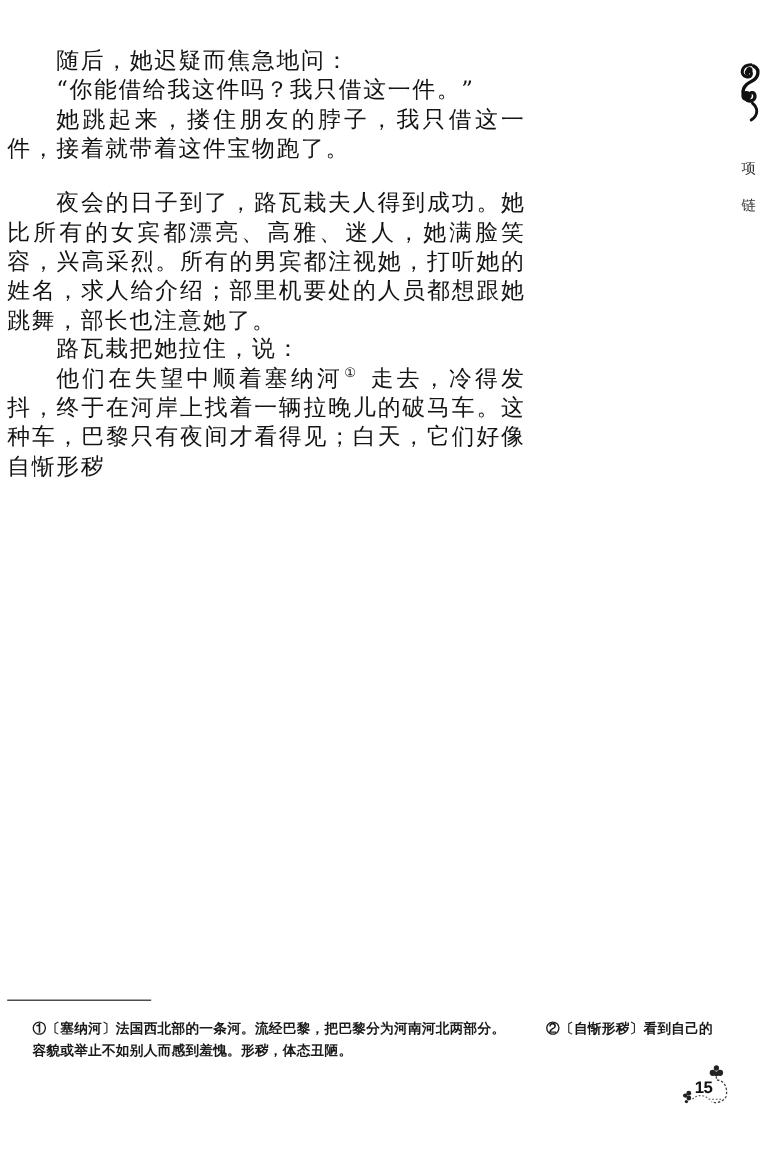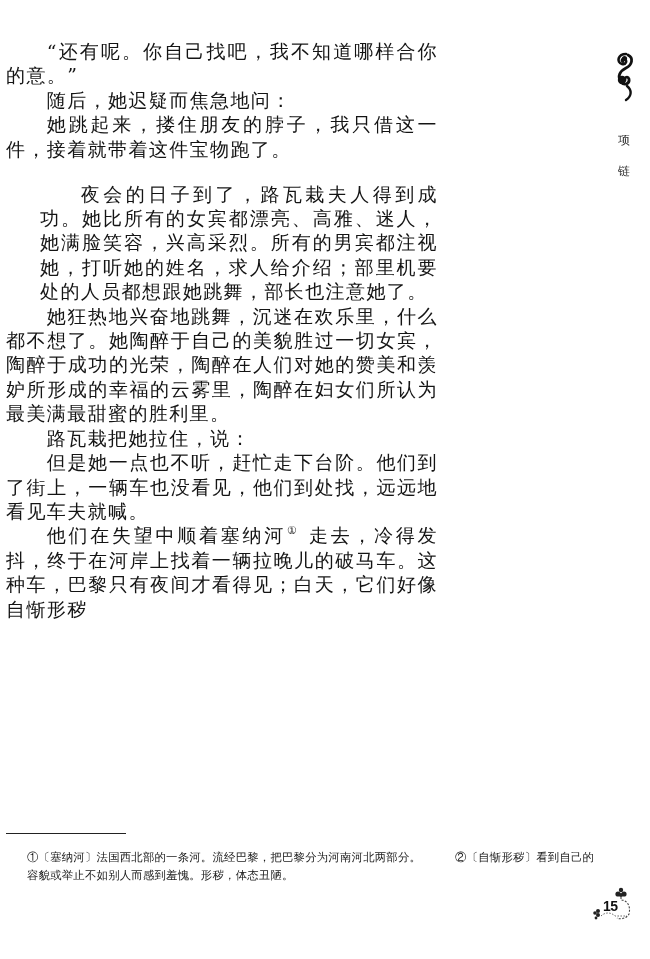--- a/index.html
+++ b/index.html
@@ -30,21 +30,20 @@
       margin: 0;
       font-size: 19px;
       line-height: 24.4px;
       letter-spacing: 1.4px;
       text-align: justify;
       text-indent: 2.15em;
       word-break: break-all;
     }
     .para.gap-before {
       margin-top: 20.6px;
-      margin-left: 34px;
     }
     sup.fn-ref {
       font-size: 11px;
       line-height: 0;
       vertical-align: 8px;
       letter-spacing: 0;
       margin: 0 2px 0 1px;
     }
     .footnote-rule {
       position: absolute;
@@ -57,41 +56,41 @@
     .footnotes {
       position: absolute;
       left: 27px;
       top: 848px;
       width: 570px;
       font-size: 11.4px;
       line-height: 18px;
       letter-spacing: 0.2px;
       color: #1a1a1a;
     }
-    .footnotes p { margin: 0; }
+    .footnotes p { margin: 0; font-weight: bold; }
     .fn-gap { display: inline-block; width: 34px; }
     .side-emblem {
       position: absolute;
       left: 612px;
       top: 50px;
       width: 26px;
       height: 52px;
     }
     .side-label {
       position: absolute;
       left: 618px;
       font-size: 12px;
       color: #333;
       font-family: "DejaVu Sans", "Liberation Sans", sans-serif;
     }
     .side-label.l1 { top: 132px; }
     .side-label.l2 { top: 163px; }
     .page-number-wrap {
       position: absolute;
-      left: 591px;
+      left: 567px;
       top: 886px;
       width: 48px;
       height: 42px;
     }
     .page-number {
       position: absolute;
       left: 12px;
       top: 12px;
       font-family: "Liberation Sans", "DejaVu Sans", sans-serif;
       font-weight: bold;
@@ -114,27 +113,25 @@
     <path d="M14 4 C6 4 4 12 10 14 C14 15 16 10 12 9 C10 8.5 9 11 11 11.5" fill="none" stroke="#111" stroke-width="2.6" stroke-linecap="round"></path>
     <path d="M16 5 C22 8 20 15 14 18 C8 21 5 26 9 32 C12 36 18 34 17 29 C16 26 12 27 13 30" fill="none" stroke="#111" stroke-width="2.8" stroke-linecap="round"></path>
     <circle cx="10" cy="30" r="4.2" fill="#111"></circle>
     <path d="M15 36 C20 40 20 46 14 50" fill="none" stroke="#111" stroke-width="2.4" stroke-linecap="round"></path>
     <circle cx="12.5" cy="8.5" r="2.6" fill="#111"></circle>
   </svg>
   <span class="side-label l1">项</span>
   <span class="side-label l2">链</span>
 
   <div class="body-text">
-    <p class="para">“还有呢。你自己找吧，我不知道哪样合你的意。”</p>
     <p class="para">随后，她迟疑而焦急地问：</p>
+    <p class="para">“你能借给我这件吗？我只借这一件。”</p>
     <p class="para">她跳起来，搂住朋友的脖子，我只借这一件，接着就带着这件宝物跑了。</p>
     <p class="para gap-before">夜会的日子到了，路瓦栽夫人得到成功。她比所有的女宾都漂亮、高雅、迷人，她满脸笑容，兴高采烈。所有的男宾都注视她，打听她的姓名，求人给介绍；部里机要处的人员都想跟她跳舞，部长也注意她了。</p>
-    <p class="para">她狂热地兴奋地跳舞，沉迷在欢乐里，什么都不想了。她陶醉于自己的美貌胜过一切女宾，陶醉于成功的光荣，陶醉在人们对她的赞美和羡妒所形成的幸福的云雾里，陶醉在妇女们所认为最美满最甜蜜的胜利里。</p>
     <p class="para">路瓦栽把她拉住，说：</p>
-    <p class="para">但是她一点也不听，赶忙走下台阶。他们到了街上，一辆车也没看见，他们到处找，远远地看见车夫就喊。</p>
     <p class="para"><span>他们在失望中顺着塞纳河</span><sup class="fn-ref">①</sup><span> 走去，冷得发抖，终于在河岸上找着一辆拉晚儿的破马车。这种车，巴黎只有夜间才看得见；白天，它们好像自惭形秽</span></p>
 
   </div>
 
   <div class="footnote-rule"></div>
   <div class="footnotes">
     <p><span>①</span><span>〔塞纳河〕</span><span>法国西北部的一条河。流经巴黎，把巴黎分为河南河北两部分。</span><span class="fn-gap"></span><span>②</span><span>〔自惭形秽〕</span><span>看到自己的容貌或举止不如别人而感到羞愧。形秽，体态丑陋。</span></p>
   </div>
 
   <div class="page-number-wrap">

